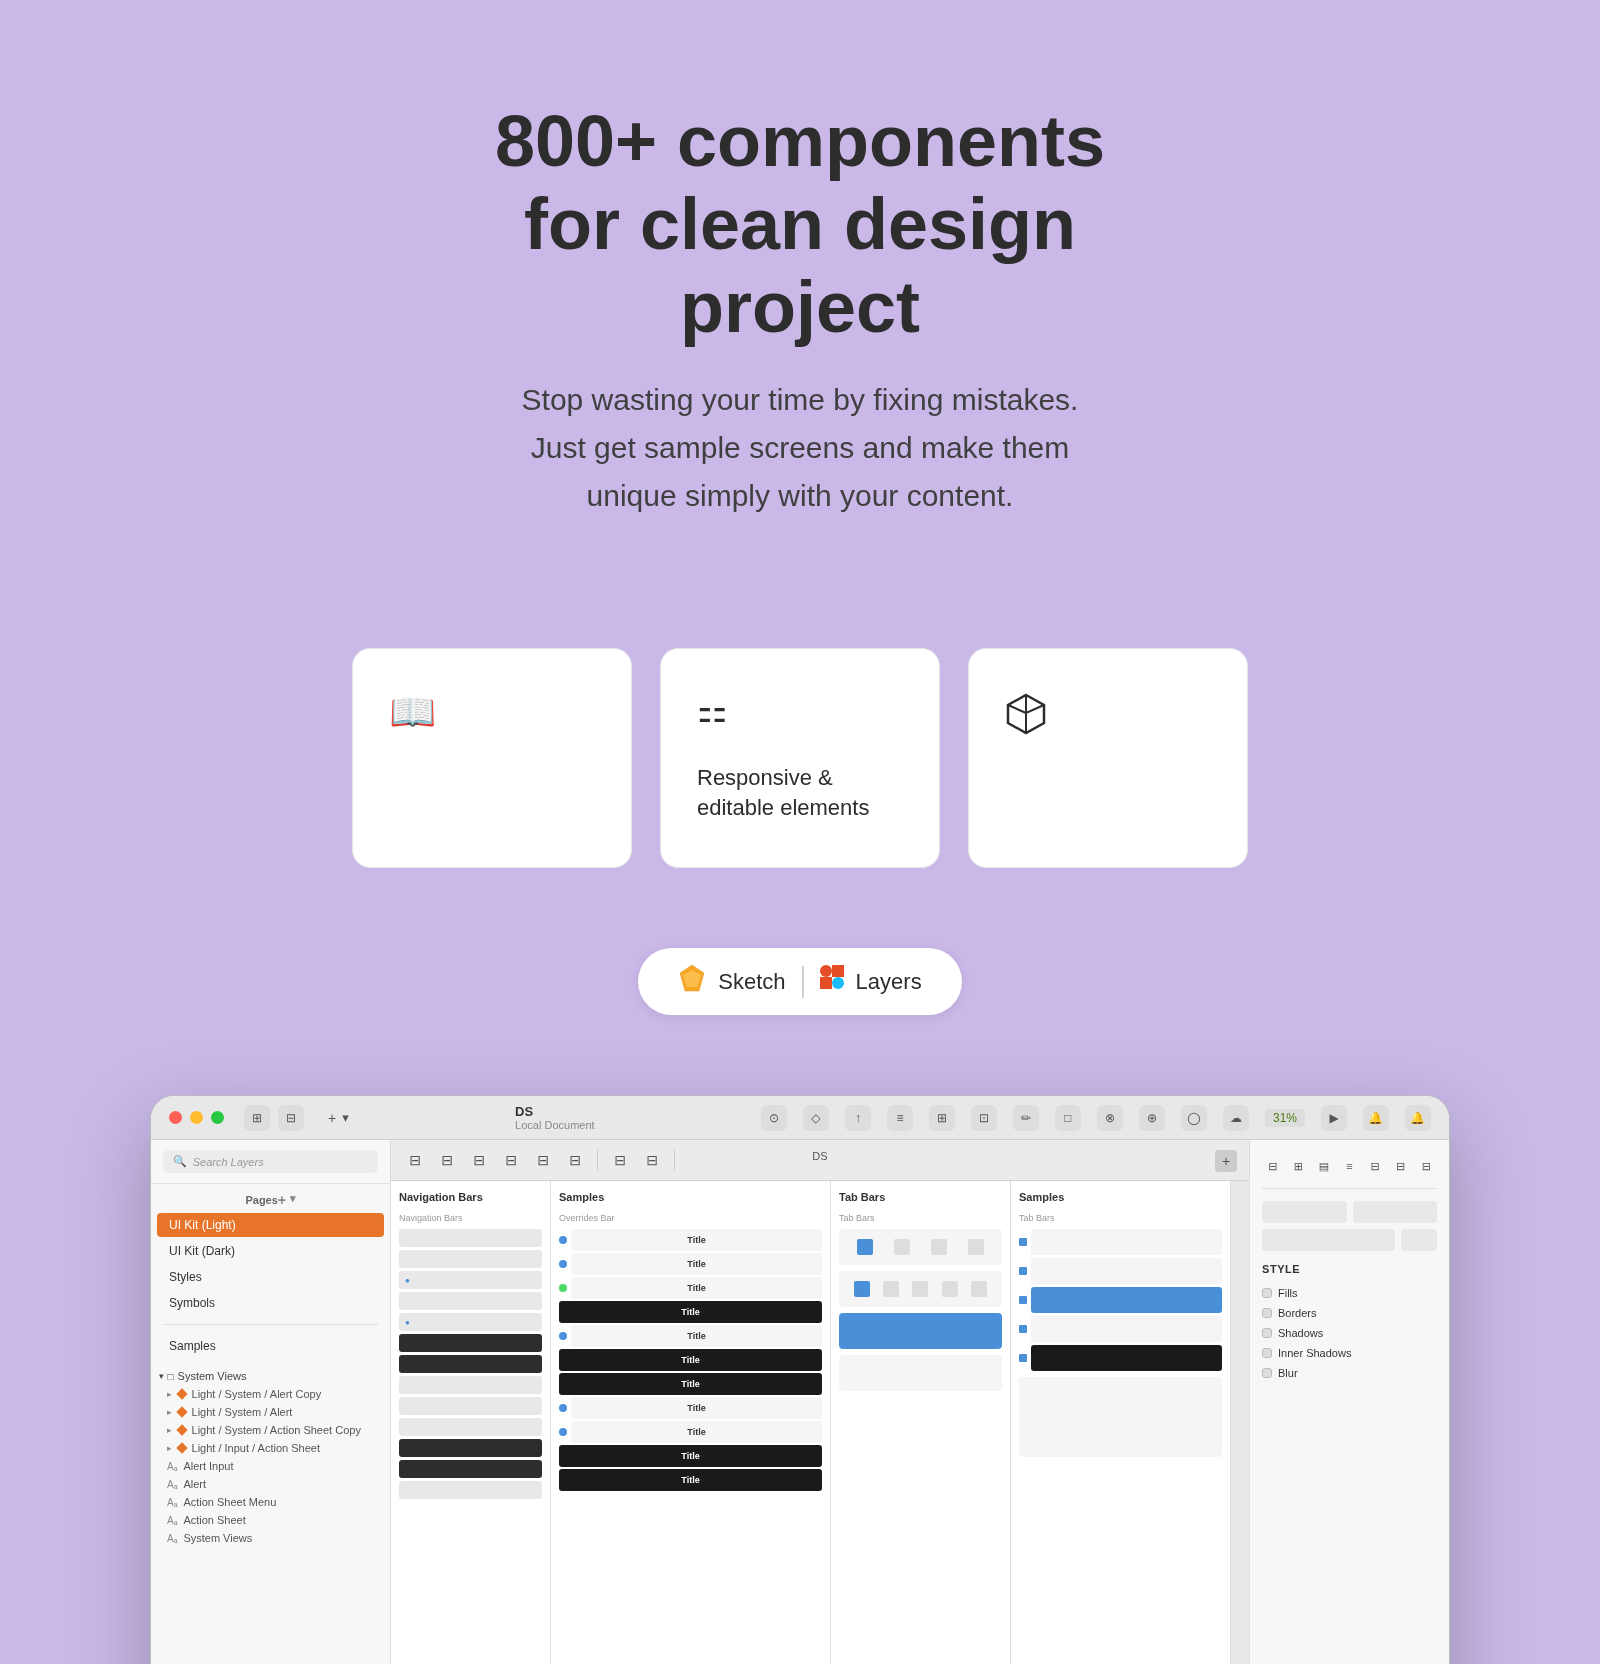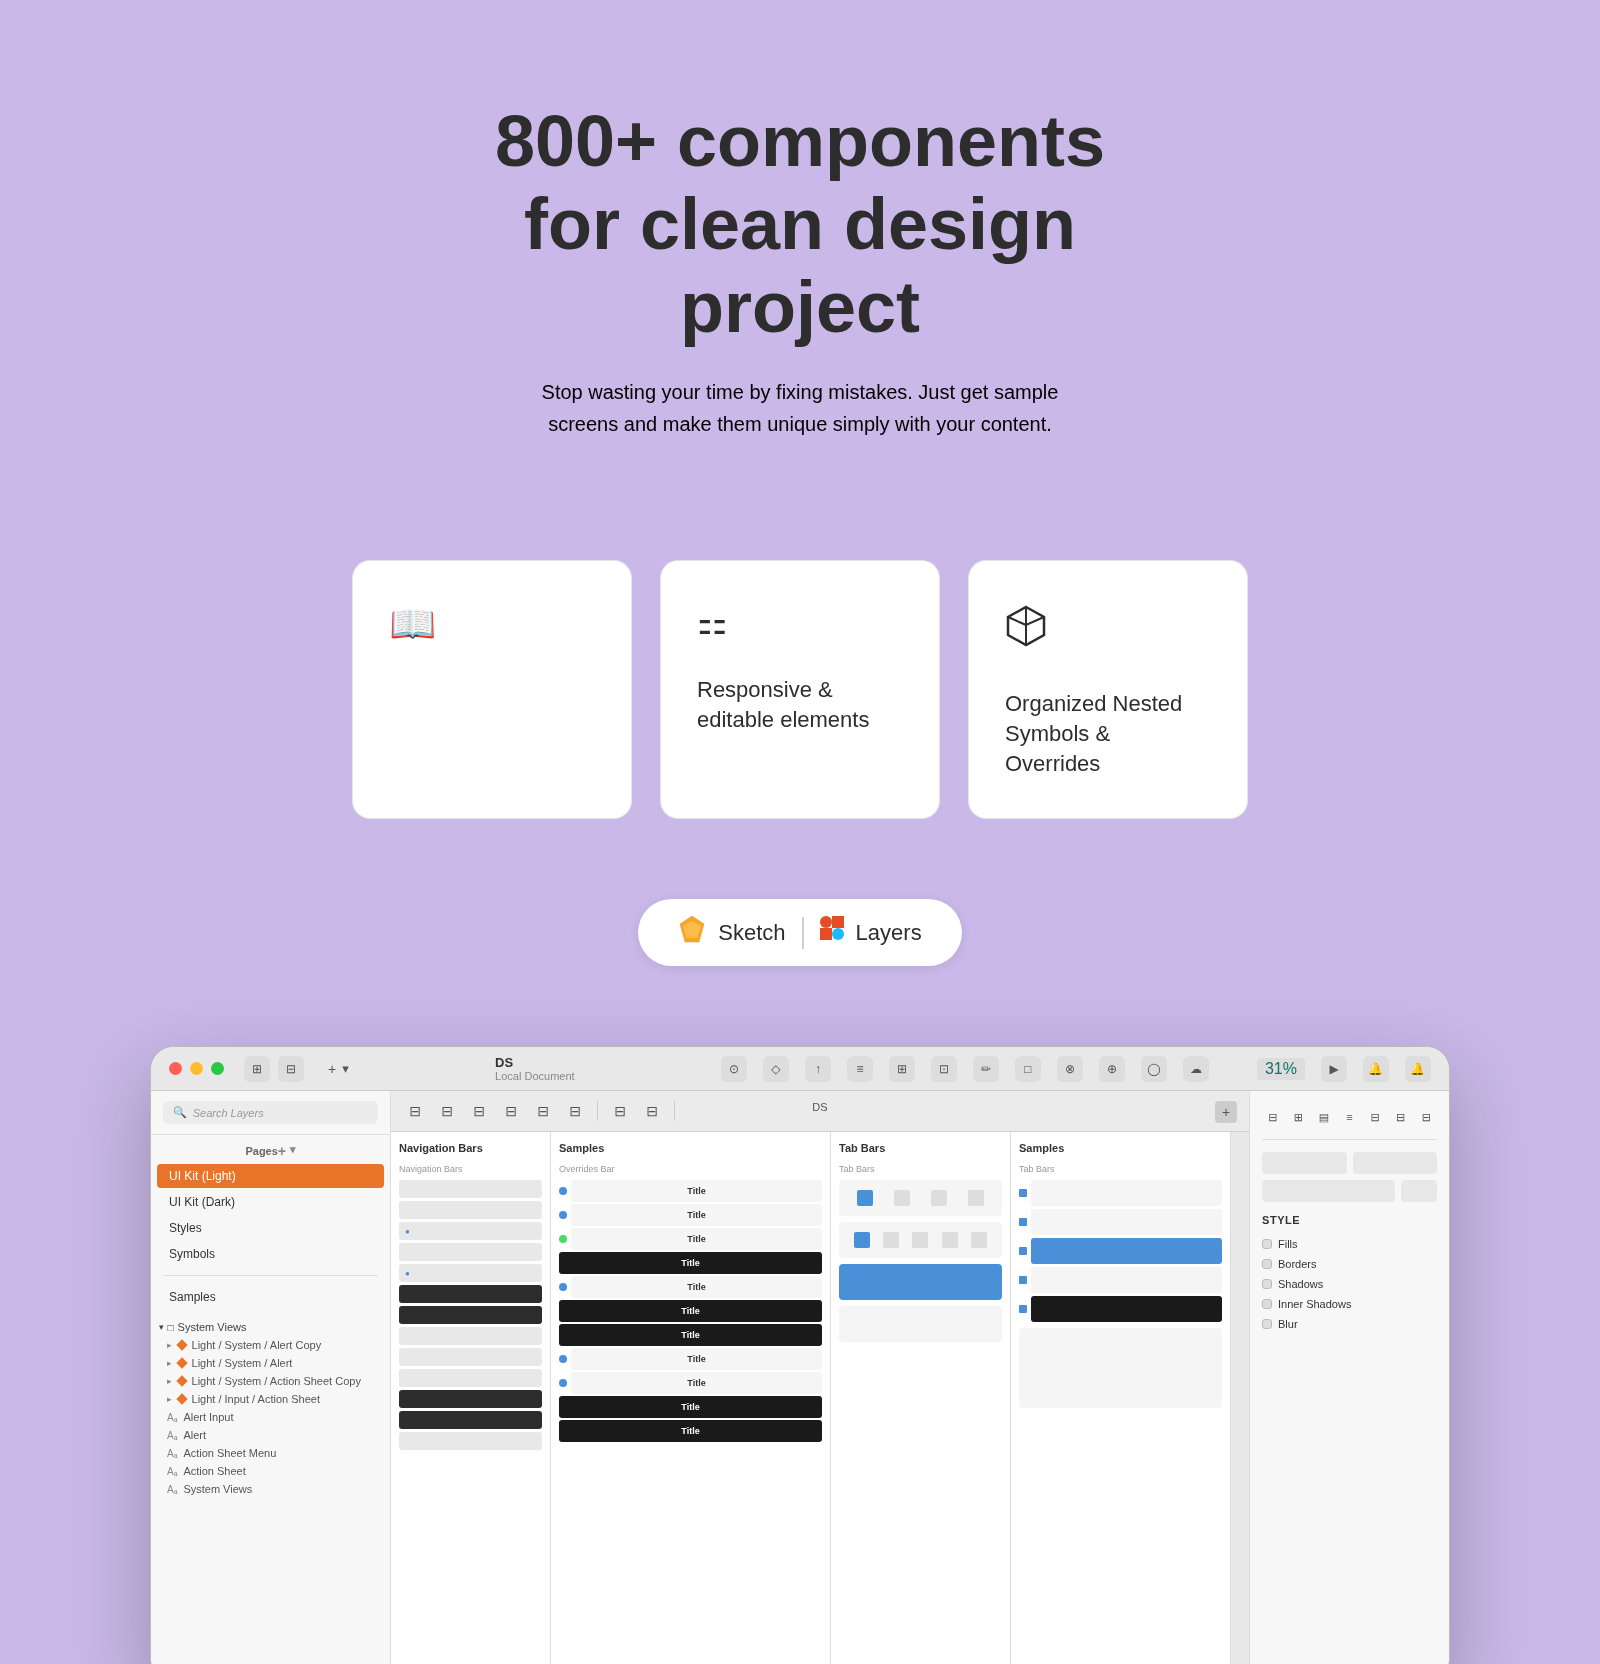--- a/index.html
+++ b/index.html
@@ -18,25 +18,25 @@
     }
     .hero-title {
       font-size: 72px;
       font-weight: 700;
       color: #2d2d2d;
       line-height: 1.15;
       max-width: 700px;
       margin: 0 auto 28px;
     }
     .hero-subtitle {
-      font-size: 20px;
-      color: #000000;
+      font-size: 30px;
+      color: #404040;
       line-height: 1.6;
       max-width: 560px;
-      margin: 0 auto;
+      margin: 8px auto;
     }
 
     
     .cards-row {
       display: flex;
       justify-content: center;
       gap: 28px;
       padding: 60px 80px 60px;
     }
     .feature-card {
@@ -148,26 +148,25 @@
       height: 26px;
       border-radius: 6px;
       background: #ddd;
       display: flex;
       align-items: center;
       justify-content: center;
       font-size: 12px;
       color: #555;
     }
     .zoom-badge {
-      font-size: 16px;
-      color: #0f766e;
+      font-size: 12px;
+      color: #4d7c0f;
       background: #ddd;
       padding: 2px 8px;
       border-radius: 4px;
-      margin-left: 32px;
     }
 
     
     .app-body {
       display: flex;
       height: 590px;
     }
 
     
     .sidebar {
@@ -375,21 +374,20 @@
 
     <div class="feature-card">
       <div class="card-icon">
         <svg width="42" height="42" viewBox="0 0 42 42">
           <polygon points="21,2 39,12 39,30 21,40 3,30 3,12" fill="none" stroke="#2d2d2d" stroke-width="2.5"></polygon>
           <polyline points="21,2 21,20 39,12" fill="none" stroke="#2d2d2d" stroke-width="2"></polyline>
           <polyline points="21,20 3,12" fill="none" stroke="#2d2d2d" stroke-width="2"></polyline>
           <line x1="21" y1="20" x2="21" y2="40" stroke="#2d2d2d" stroke-width="2"></line>
         </svg>
       </div>
-      <div class="card-text">Organized Nested Symbols &amp; Overrides</div>
     </div>
 
   </div>
 </section>
 
 <section>
   <div class="tool-row">
     <div class="tool-pill">
       <span style="font-size:26px;">
         <svg width="28" height="28" viewBox="0 0 28 28">

